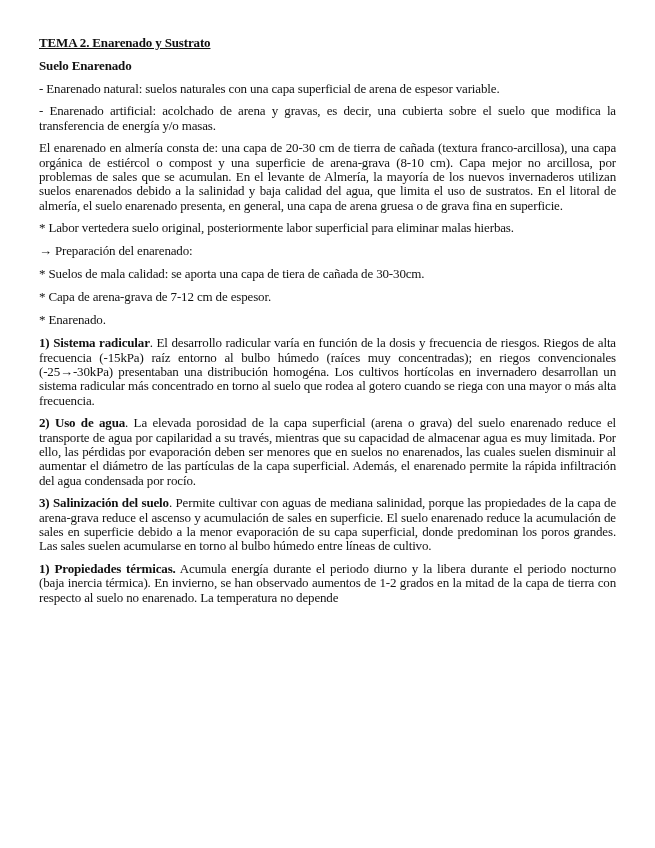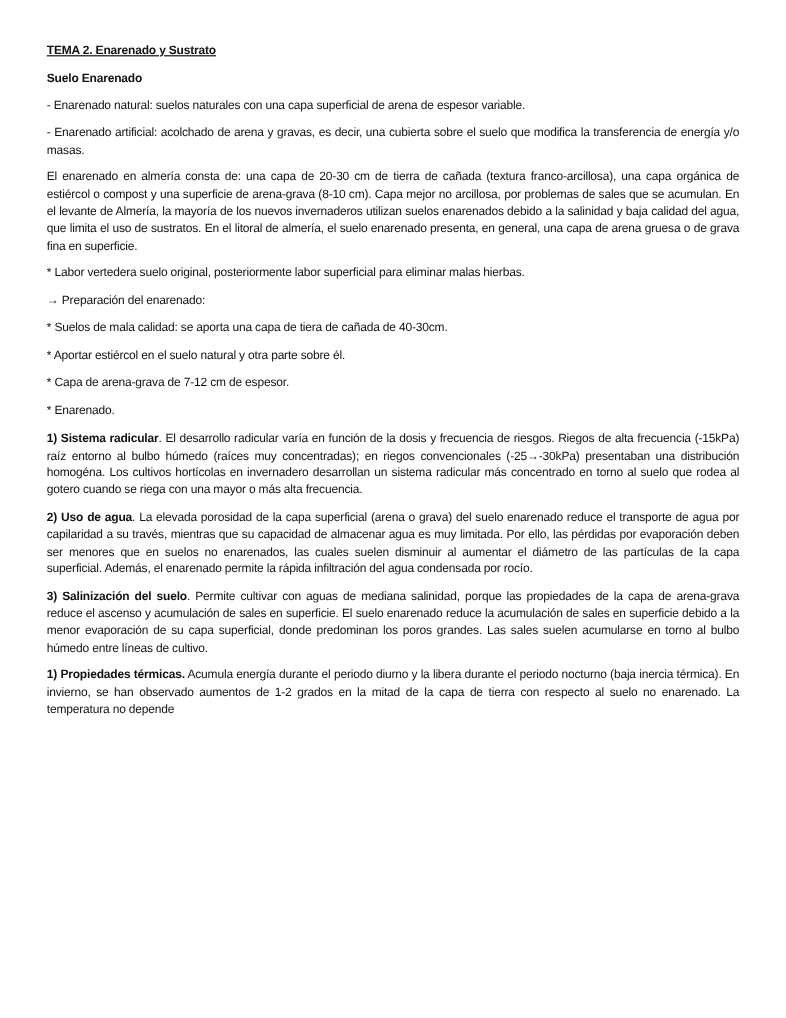--- a/index.html
+++ b/index.html
@@ -1,39 +1,38 @@
 <!DOCTYPE html>
 <html><head>
   <meta charset="utf-8">
   <style>
     html, body { margin: 0; padding: 0; background: #ffffff; }
     body { width: 655px; height: 848px; overflow: hidden; position: relative; }
     .page {
       position: absolute; left: 39px; top: 36px; width: 577px;
-      font-family: Liberation Sans, sans-serif; font-size: 10px; line-height: 14.3px;
+      font-family: Liberation Serif, serif; font-size: 13px; line-height: 14.3px;
       color: #111; letter-spacing: -0.15px;
     }
     .page p { margin: 0 0 8.5px 0; text-align: justify; }
     .title { font-weight: bold; text-decoration: underline; margin-bottom: 8.5px; }
     .heading { font-weight: bold; margin: 0 0 8.5px 0; }
     .item { margin: 0 0 8.7px 0; }
     b { font-weight: bold; }
   </style>
 </head>
 <body>
 
 <div class="page">
   <div class="title">TEMA 2. Enarenado y Sustrato</div>
   <div class="heading">Suelo Enarenado</div>
   <p>- Enarenado natural: suelos naturales con una capa superficial de arena de espesor variable.</p>
   <p>- Enarenado artificial: acolchado de arena y gravas, es decir, una cubierta sobre el suelo que modifica la transferencia de energía y/o masas.</p>
   <p>El enarenado en almería consta de: una capa de 20-30 cm de tierra de cañada (textura franco-arcillosa), una capa orgánica de estiércol o compost y una superficie de arena-grava (8-10 cm). Capa mejor no arcillosa, por problemas de sales que se acumulan. En el levante de Almería, la mayoría de los nuevos invernaderos utilizan suelos enarenados debido a la salinidad y baja calidad del agua, que limita el uso de sustratos. En el litoral de almería, el suelo enarenado presenta, en general, una capa de arena gruesa o de grava fina en superficie.</p>
   <div class="item">* Labor vertedera suelo original, posteriormente labor superficial para eliminar malas hierbas.</div>
   <div class="item">→ Preparación del enarenado:</div>
-  <div class="item">* Suelos de mala calidad: se aporta una capa de tiera de cañada de 40-30cm.</div>
-  <div class="item">* Aportar estiércol en el suelo natural y otra parte sobre él.</div>
+  <div class="item">* Suelos de mala calidad: se aporta una capa de tiera de cañada de 30-30cm.</div>
   <div class="item">* Capa de arena-grava de 7-12 cm de espesor.</div>
   <div class="item">* Enarenado.</div>
   <p><b>1) Sistema radicular</b><span>. El desarrollo radicular varía en función de la dosis y frecuencia de riesgos. Riegos de alta frecuencia (-15kPa) raíz entorno al bulbo húmedo (raíces muy concentradas); en riegos convencionales (-25→-30kPa) presentaban una distribución homogéna. Los cultivos hortícolas en invernadero desarrollan un sistema radicular más concentrado en torno al suelo que rodea al gotero cuando se riega con una mayor o más alta frecuencia.</span></p>
   <p><b>2) Uso de agua</b><span>.  La elevada porosidad de la capa superficial (arena o grava) del suelo enarenado reduce el transporte de agua por capilaridad a su través, mientras que su capacidad de almacenar agua es muy limitada. Por ello, las pérdidas por evaporación deben ser menores que en suelos no enarenados, las cuales suelen disminuir al aumentar el diámetro de las partículas de la capa superficial. Además, el enarenado permite la rápida infiltración del agua condensada por rocío.</span></p>
   <p><b>3) Salinización del suelo</b><span>. Permite cultivar con aguas de mediana salinidad, porque las propiedades de la capa de arena-grava reduce el ascenso y acumulación de sales en superficie. El suelo enarenado reduce la acumulación de sales en superficie debido a la menor evaporación de su capa superficial, donde predominan los poros grandes. Las sales suelen acumularse en torno al bulbo húmedo entre líneas de cultivo.</span></p>
   <p><b>1) Propiedades térmicas.</b><span> Acumula energía durante el periodo diurno y la libera durante el periodo nocturno (baja inercia térmica). En invierno, se han observado aumentos de 1-2 grados en la mitad de la capa de tierra con respecto al suelo no enarenado. La temperatura no depende</span></p>
 </div>
 
 </body></html>

